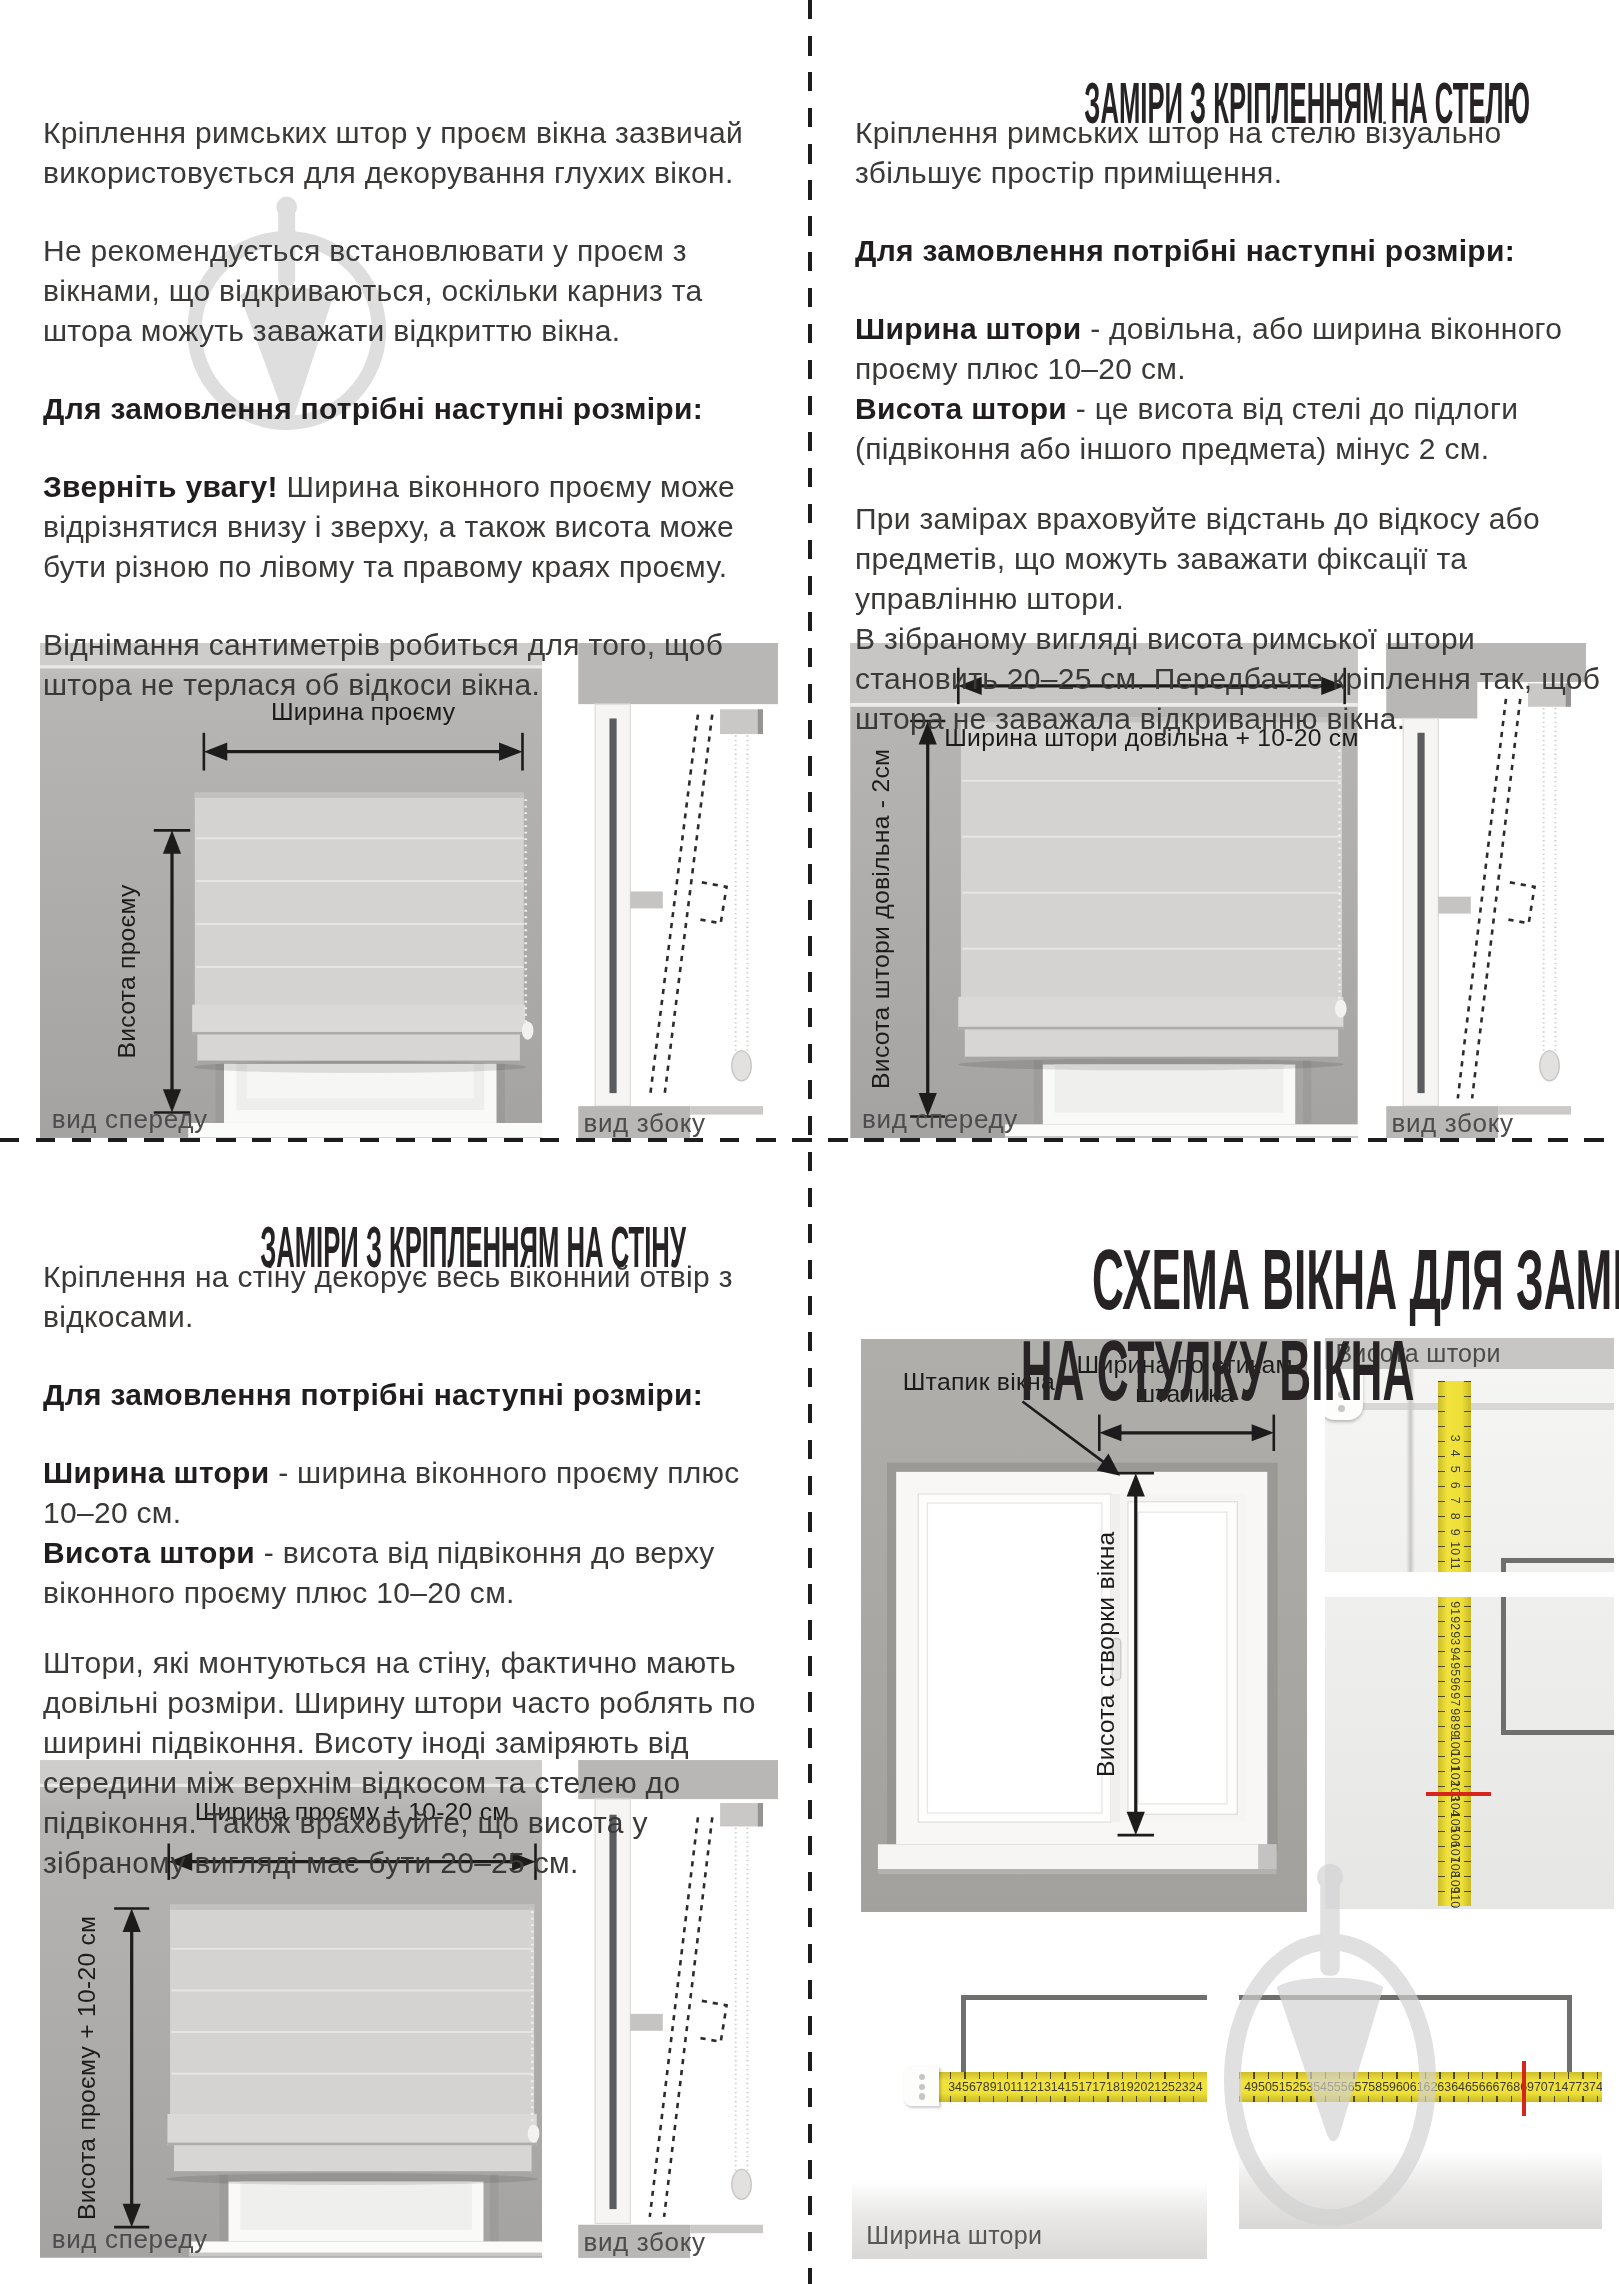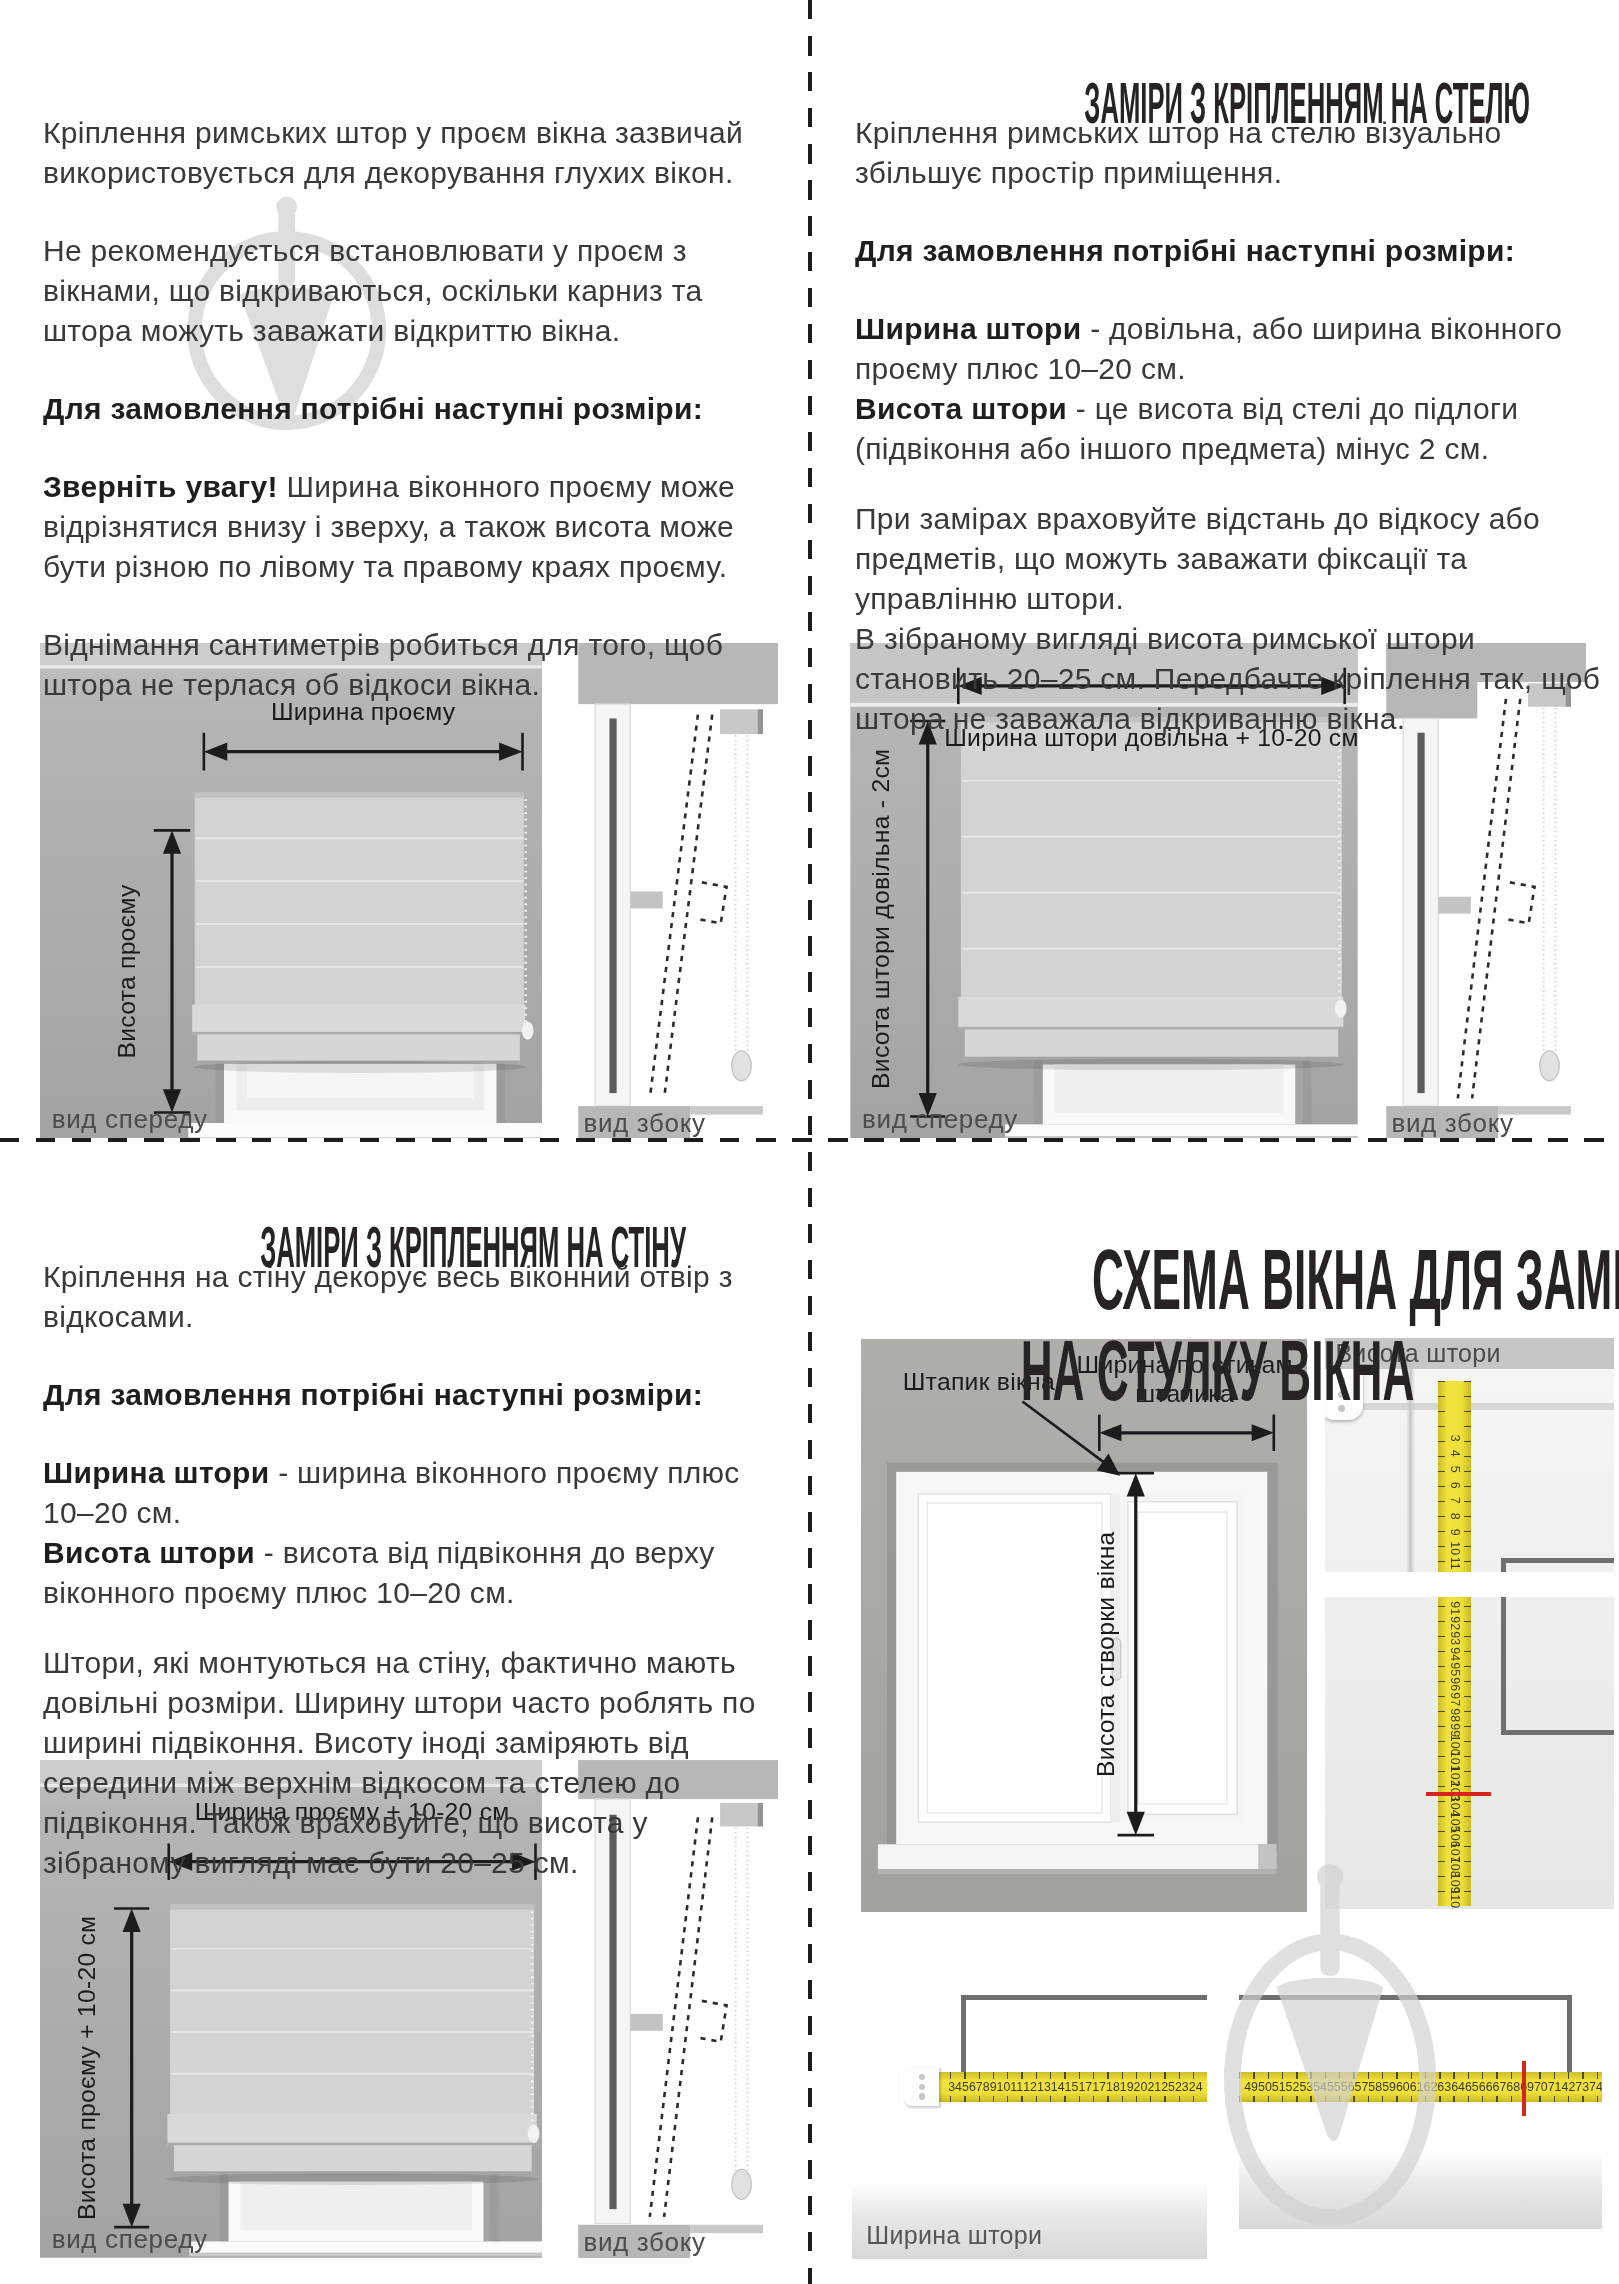--- a/index.html
+++ b/index.html
@@ -512,21 +512,21 @@
             <span>62</span>
             <span>63</span>
             <span>64</span>
             <span>65</span>
             <span>66</span>
             <span>67</span>
             <span>68</span>
             <span>69</span>
             <span>70</span>
             <span>71</span>
-            <span>42</span>
+            <span>47</span>
             <span>73</span>
             <span>74</span>
           </div>
       </div>
       <div class="hred" style="left:283px;top:131px;height:55px"></div>
     </div>
 
     <svg class="wm" style="left:397px;top:713px;z-index:2;opacity:.68" width="242" height="378" viewBox="0 0 372 580">
       <ellipse cx="186" cy="342" rx="150" ry="212" fill="none" stroke="#d2d2d2" stroke-width="26"></ellipse>
       <g fill="#d2d2d2">

